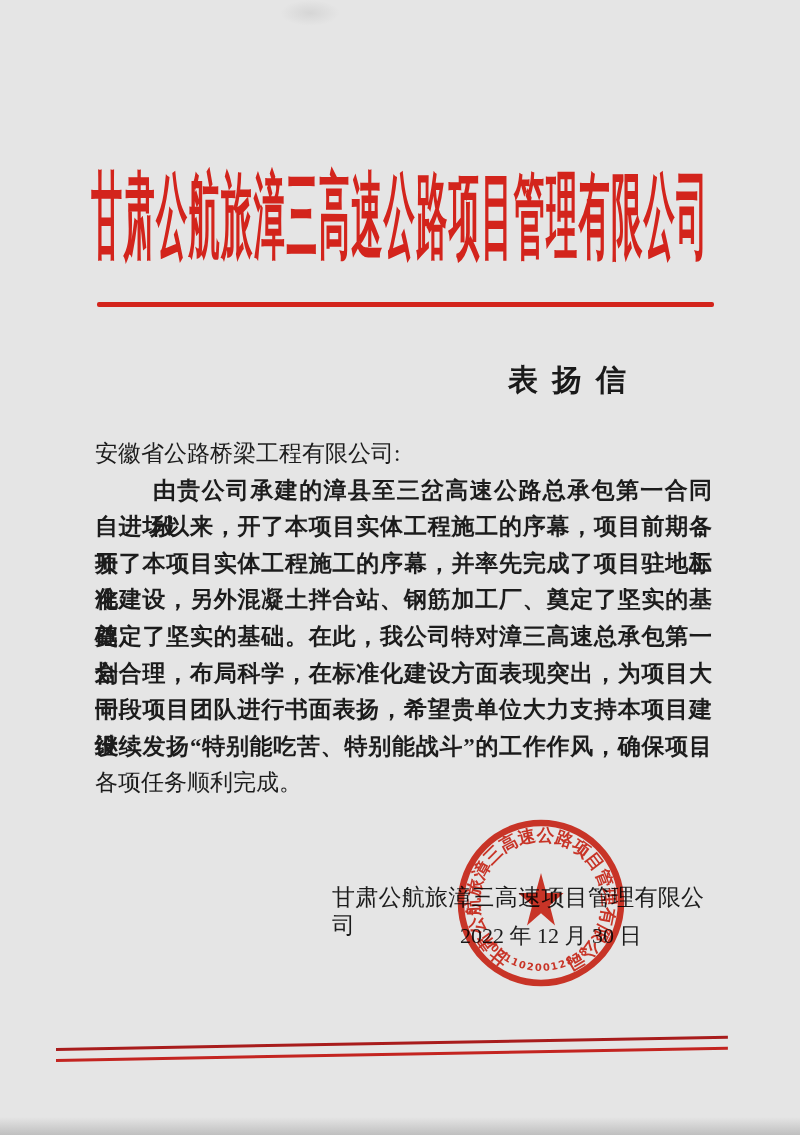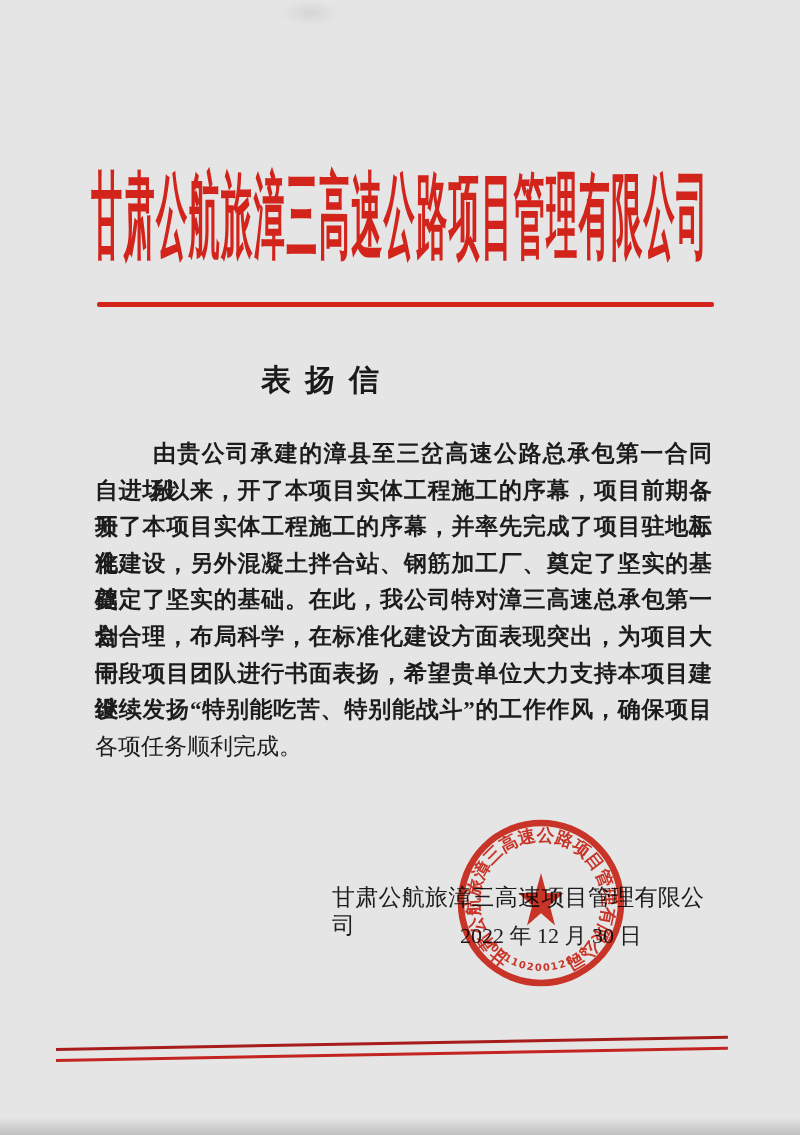--- a/index.html
+++ b/index.html
@@ -22,21 +22,21 @@
     letter-spacing:1.5px;white-space:nowrap;
     transform:scaleY(3.02);transform-origin:center;
   }
   .rule{
     position:absolute;top:302px;left:97px;width:617px;height:5px;
     background:#d3241c;border-radius:2px;
   }
   
   .doc-title{
     position:absolute;top:360px;left:0;width:640px;
-    text-align:center;font-size:30px;font-weight:bold;color:#1a1a1a;
+    text-align:right;font-size:30px;font-weight:bold;color:#1a1a1a;
     letter-spacing:14px;text-indent:14px;
   }
   
   .body{
     position:absolute;top:436px;left:95px;width:617px;
     font-size:23px;color:#1c1c1c;
   }
   .bodyline{
     height:36.6px;line-height:36.6px;
     white-space:nowrap;word-break:break-all;
@@ -87,20 +87,21 @@
 
   <div class="letterhead">
     <span>甘肃公航旅漳三高速公路项目管理有限公司</span>
   </div>
 
   <div class="rule"></div>
 
   <div class="doc-title">表扬信</div>
 
   <div class="body">
+    <div class="bodyline">安徽省公路桥梁工程有限公司:</div>
     <div class="bodyline fill indent">由贵公司承建的漳县至三岔高速公路总承包第一合同段，</div>
     <div class="bodyline fill">自进场以来，开了本项目实体工程施工的序幕，项目前期各项工</div>
     <div class="bodyline fill">开了本项目实体工程施工的序幕，并率先完成了项目驻地标准</div>
     <div class="bodyline fill">化建设，另外混凝土拌合站、钢筋加工厂、奠定了坚实的基础</div>
     <div class="bodyline fill">奠定了坚实的基础。在此，我公司特对漳三高速总承包第一合</div>
     <div class="bodyline fill">划合理，布局科学，在标准化建设方面表现突出，为项目大干</div>
     <div class="bodyline fill">同段项目团队进行书面表扬，希望贵单位大力支持本项目建设，</div>
     <div class="bodyline fill">继续发扬“特别能吃苦、特别能战斗”的工作作风，确保项目</div>
     <div class="bodyline">各项任务顺利完成。</div>
   </div>

